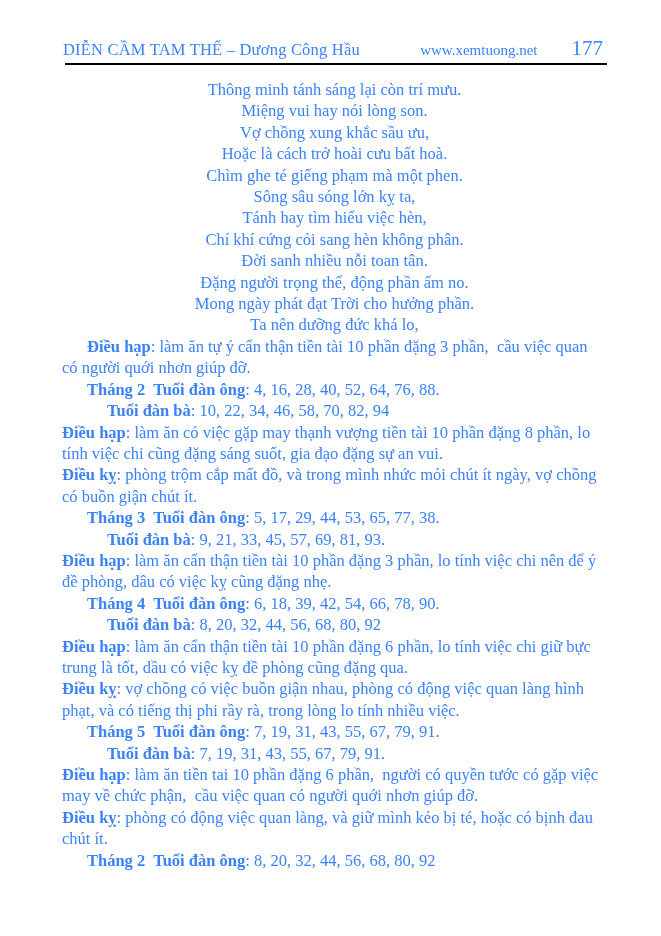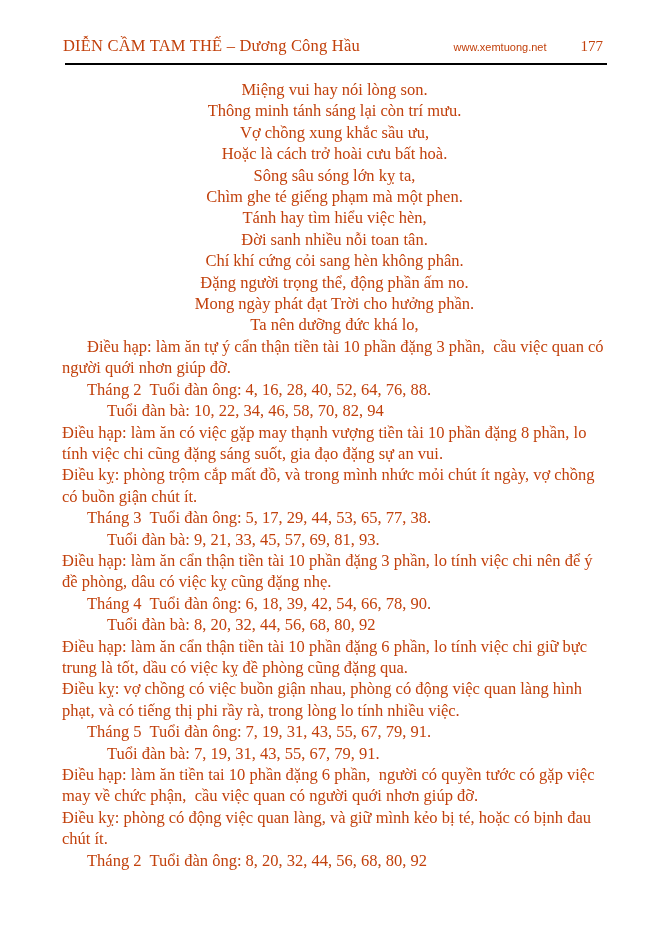--- a/index.html
+++ b/index.html
@@ -1,48 +1,48 @@
 <!DOCTYPE html>
 <html><head>
 <meta charset="utf-8">
 <style>
   html, body { margin:0; padding:0; background:#ffffff; }
   .page {
     position:relative;
     width:613px; height:936px;
     background:#ffffff;
-    color:#c2410c;
+    color:#3b82f6;
     font-family:"Liberation Serif", serif;
     font-size:16.5px;
     overflow:hidden;
   }
   .header-row {
     position:absolute;
     top:36px; left:63px; width:540px;
     display:flex; justify-content:space-between; align-items:baseline;
   }
   .book-title { font-size:16.5px; letter-spacing:0.2px; }
   .header-right { display:flex; align-items:baseline; gap:34px; }
-  .site { font-family:Liberation Sans, sans-serif; font-size:11px; }
-  .pageno { font-size:15px; }
+  .site { font-family:Liberation Serif, serif; font-size:15px; }
+  .pageno { font-size:21px; }
   .rule {
     position:absolute;
     top:63px; left:65px; width:542px;
     border-top:2px solid #000;
     height:0;
   }
   .content {
     position:absolute;
     top:79px; left:62px; width:545px;
     line-height:21.4px;
   }
   .poem { text-align:center; }
   .poem-line { white-space:pre-wrap; }
   .blk { margin:0; white-space:pre-wrap; }
-  .blk b { font-weight:normal; }
+  .blk b { font-weight:bold; }
   .hap-indent { text-indent:25px; }
   .month { text-indent:25px; }
   .month-sub { text-indent:45px; }
 </style>
 </head>
 <body>
 
 <div class="page">
 
   <div class="header-row">
@@ -50,29 +50,29 @@
     <span class="header-right">
       <span class="site">www.xemtuong.net</span>
       <span class="pageno">177</span>
     </span>
   </div>
 
   <div class="rule"></div>
 
   <div class="content">
     <div class="poem">
+        <div class="poem-line">Thông minh tánh sáng lại còn trí mưu.</div>
         <div class="poem-line">Miệng vui hay nói lòng son.</div>
-        <div class="poem-line">Thông minh tánh sáng lại còn trí mưu.</div>
         <div class="poem-line">Vợ chồng xung khắc sầu ưu,</div>
         <div class="poem-line">Hoặc là cách trở hoài cưu bất hoà.</div>
+        <div class="poem-line">Chìm ghe té giếng phạm mà một phen.</div>
         <div class="poem-line">Sông sâu sóng lớn kỵ ta,</div>
-        <div class="poem-line">Chìm ghe té giếng phạm mà một phen.</div>
         <div class="poem-line">Tánh hay tìm hiểu việc hèn,</div>
+        <div class="poem-line">Chí khí cứng cỏi sang hèn không phân.</div>
         <div class="poem-line">Đời sanh nhiều nỗi toan tân.</div>
-        <div class="poem-line">Chí khí cứng cỏi sang hèn không phân.</div>
         <div class="poem-line">Đặng người trọng thể, động phần ấm no.</div>
         <div class="poem-line">Mong ngày phát đạt Trời cho hưởng phần.</div>
         <div class="poem-line">Ta nên dưỡng đức khá lo,</div>
       </div>
     <div>
         <p class="blk hap-indent"><b>Điều hạp</b><span>: làm ăn tự ý cẩn thận tiền tài 10 phần đặng 3 phần,  cầu việc quan có người quới nhơn giúp đỡ.</span></p>
         <p class="blk month"><b>Tháng 2  Tuổi đàn ông</b><span>: 4, 16, 28, 40, 52, 64, 76, 88.</span></p>
         <p class="blk month-sub"><b>Tuổi đàn bà</b><span>: 10, 22, 34, 46, 58, 70, 82, 94</span></p>
         <p class="blk flush"><b>Điều hạp</b><span>: làm ăn có việc gặp may thạnh vượng tiền tài 10 phần đặng 8 phần, lo tính việc chi cũng đặng sáng suốt, gia đạo đặng sự an vui.</span></p>
         <p class="blk flush"><b>Điều kỵ</b><span>: phòng trộm cắp mất đồ, và trong mình nhức mỏi chút ít ngày, vợ chồng có buồn giận chút ít.</span></p>

